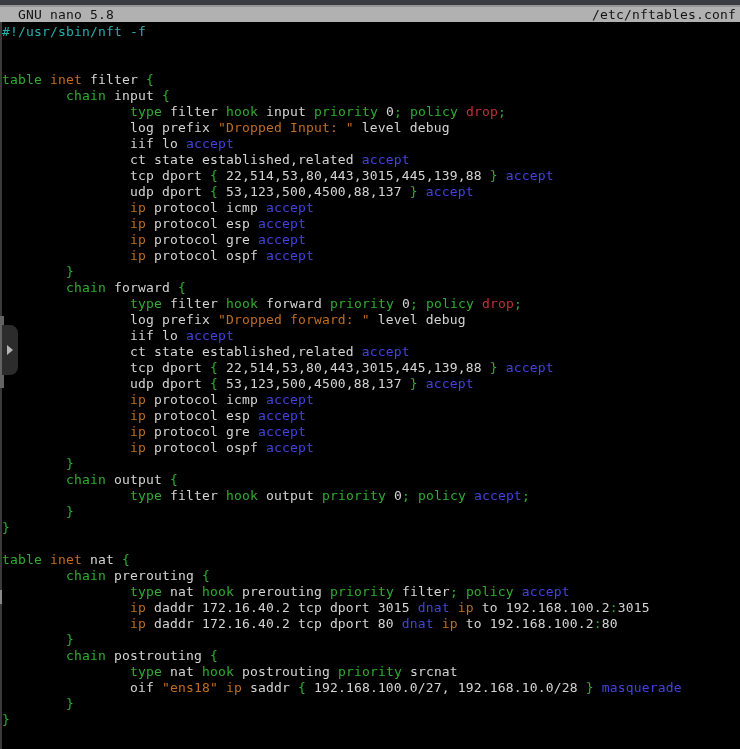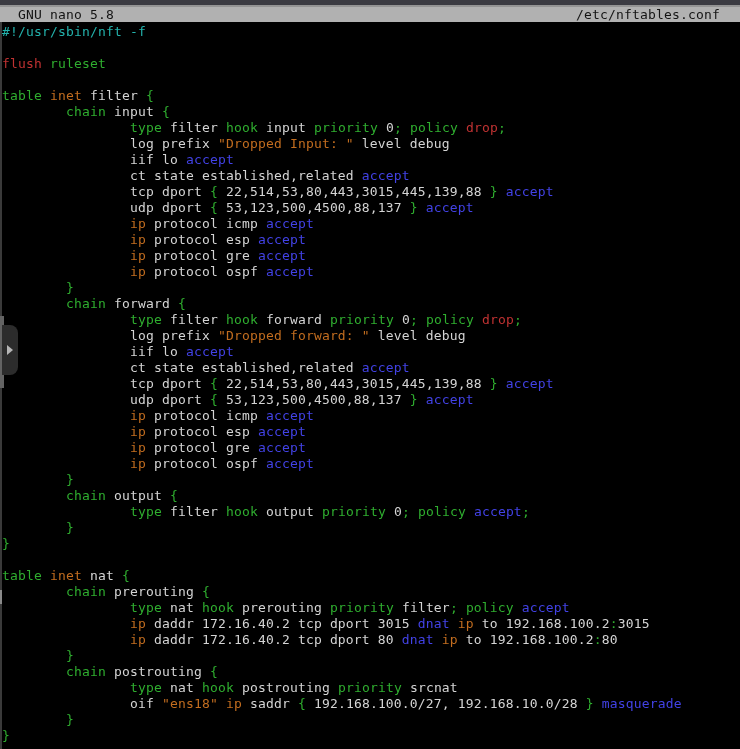--- a/index.html
+++ b/index.html
@@ -10,21 +10,21 @@
   .top-strip{
     position:absolute;top:0;left:0;width:740px;height:5px;background:#3b3b42;
   }
   .titlebar{
     position:absolute;top:5px;left:0;width:740px;height:17px;background:#b1b1b1;
     border-top:2px solid #949494;box-sizing:border-box;
     display:flex;justify-content:space-between;align-items:center;
     font-size:13px;letter-spacing:0.17px;color:#141414;
   }
   .titlebar .tb-title{padding-left:18px;white-space:pre;}
-  .titlebar .tb-file{padding-right:20px;white-space:pre;}
+  .titlebar .tb-file{padding-right:4px;white-space:pre;}
   .editor{
     position:absolute;top:22px;left:0;width:652px;bottom:0;
     padding:2px 0 0 2px;box-sizing:border-box;
     font-size:13px;letter-spacing:0.17px;
   }
   .line{height:16px;line-height:16px;white-space:pre;}
   .left-border{
     position:absolute;top:22px;left:0;width:2px;height:727px;background:#3a3a3a;
   }
   .edge-mark{
@@ -49,21 +49,20 @@
 <div class="top-strip"></div>
 
 <div class="titlebar">
   <span class="tb-title">GNU nano 5.8</span>
   <span class="tb-file">/etc/nftables.conf</span>
 </div>
 
 <div class="editor" id="editor">
     <div class="line"><span style="color: rgb(35, 178, 172);">#!/usr/sbin/nft -f</span></div>
     <div class="line"></div>
-    <div class="line"><span style="color: rgb(192, 50, 50);">flush</span><span style="color: rgb(212, 212, 212);"> </span><span style="color: rgb(47, 174, 47);">ruleset</span></div>
     <div class="line"></div>
     <div class="line"><span style="color: rgb(47, 174, 47);">table</span><span style="color: rgb(212, 212, 212);"> </span><span style="color: rgb(194, 109, 31);">inet</span><span style="color: rgb(212, 212, 212);"> filter </span><span style="color: rgb(47, 174, 47);">{</span></div>
     <div class="line"><span style="color: rgb(212, 212, 212);">        </span><span style="color: rgb(47, 174, 47);">chain</span><span style="color: rgb(212, 212, 212);"> input </span><span style="color: rgb(47, 174, 47);">{</span></div>
     <div class="line"><span style="color: rgb(212, 212, 212);">                </span><span style="color: rgb(47, 174, 47);">type</span><span style="color: rgb(212, 212, 212);"> filter </span><span style="color: rgb(47, 174, 47);">hook</span><span style="color: rgb(212, 212, 212);"> input </span><span style="color: rgb(47, 174, 47);">priority</span><span style="color: rgb(212, 212, 212);"> 0</span><span style="color: rgb(47, 174, 47);">;</span><span style="color: rgb(212, 212, 212);"> </span><span style="color: rgb(47, 174, 47);">policy</span><span style="color: rgb(212, 212, 212);"> </span><span style="color: rgb(192, 50, 50);">drop</span><span style="color: rgb(47, 174, 47);">;</span></div>
     <div class="line"><span style="color: rgb(212, 212, 212);">                log prefix </span><span style="color: rgb(194, 109, 31);">"Dropped Input: "</span><span style="color: rgb(212, 212, 212);"> level debug</span></div>
     <div class="line"><span style="color: rgb(212, 212, 212);">                iif lo </span><span style="color: rgb(66, 66, 230);">accept</span></div>
     <div class="line"><span style="color: rgb(212, 212, 212);">                ct state established,related </span><span style="color: rgb(66, 66, 230);">accept</span></div>
     <div class="line"><span style="color: rgb(212, 212, 212);">                tcp dport </span><span style="color: rgb(47, 174, 47);">{</span><span style="color: rgb(212, 212, 212);"> 22,514,53,80,443,3015,445,139,88 </span><span style="color: rgb(47, 174, 47);">}</span><span style="color: rgb(212, 212, 212);"> </span><span style="color: rgb(66, 66, 230);">accept</span></div>
     <div class="line"><span style="color: rgb(212, 212, 212);">                udp dport </span><span style="color: rgb(47, 174, 47);">{</span><span style="color: rgb(212, 212, 212);"> 53,123,500,4500,88,137 </span><span style="color: rgb(47, 174, 47);">}</span><span style="color: rgb(212, 212, 212);"> </span><span style="color: rgb(66, 66, 230);">accept</span></div>
     <div class="line"><span style="color: rgb(212, 212, 212);">                </span><span style="color: rgb(194, 109, 31);">ip</span><span style="color: rgb(212, 212, 212);"> protocol icmp </span><span style="color: rgb(66, 66, 230);">accept</span></div>

